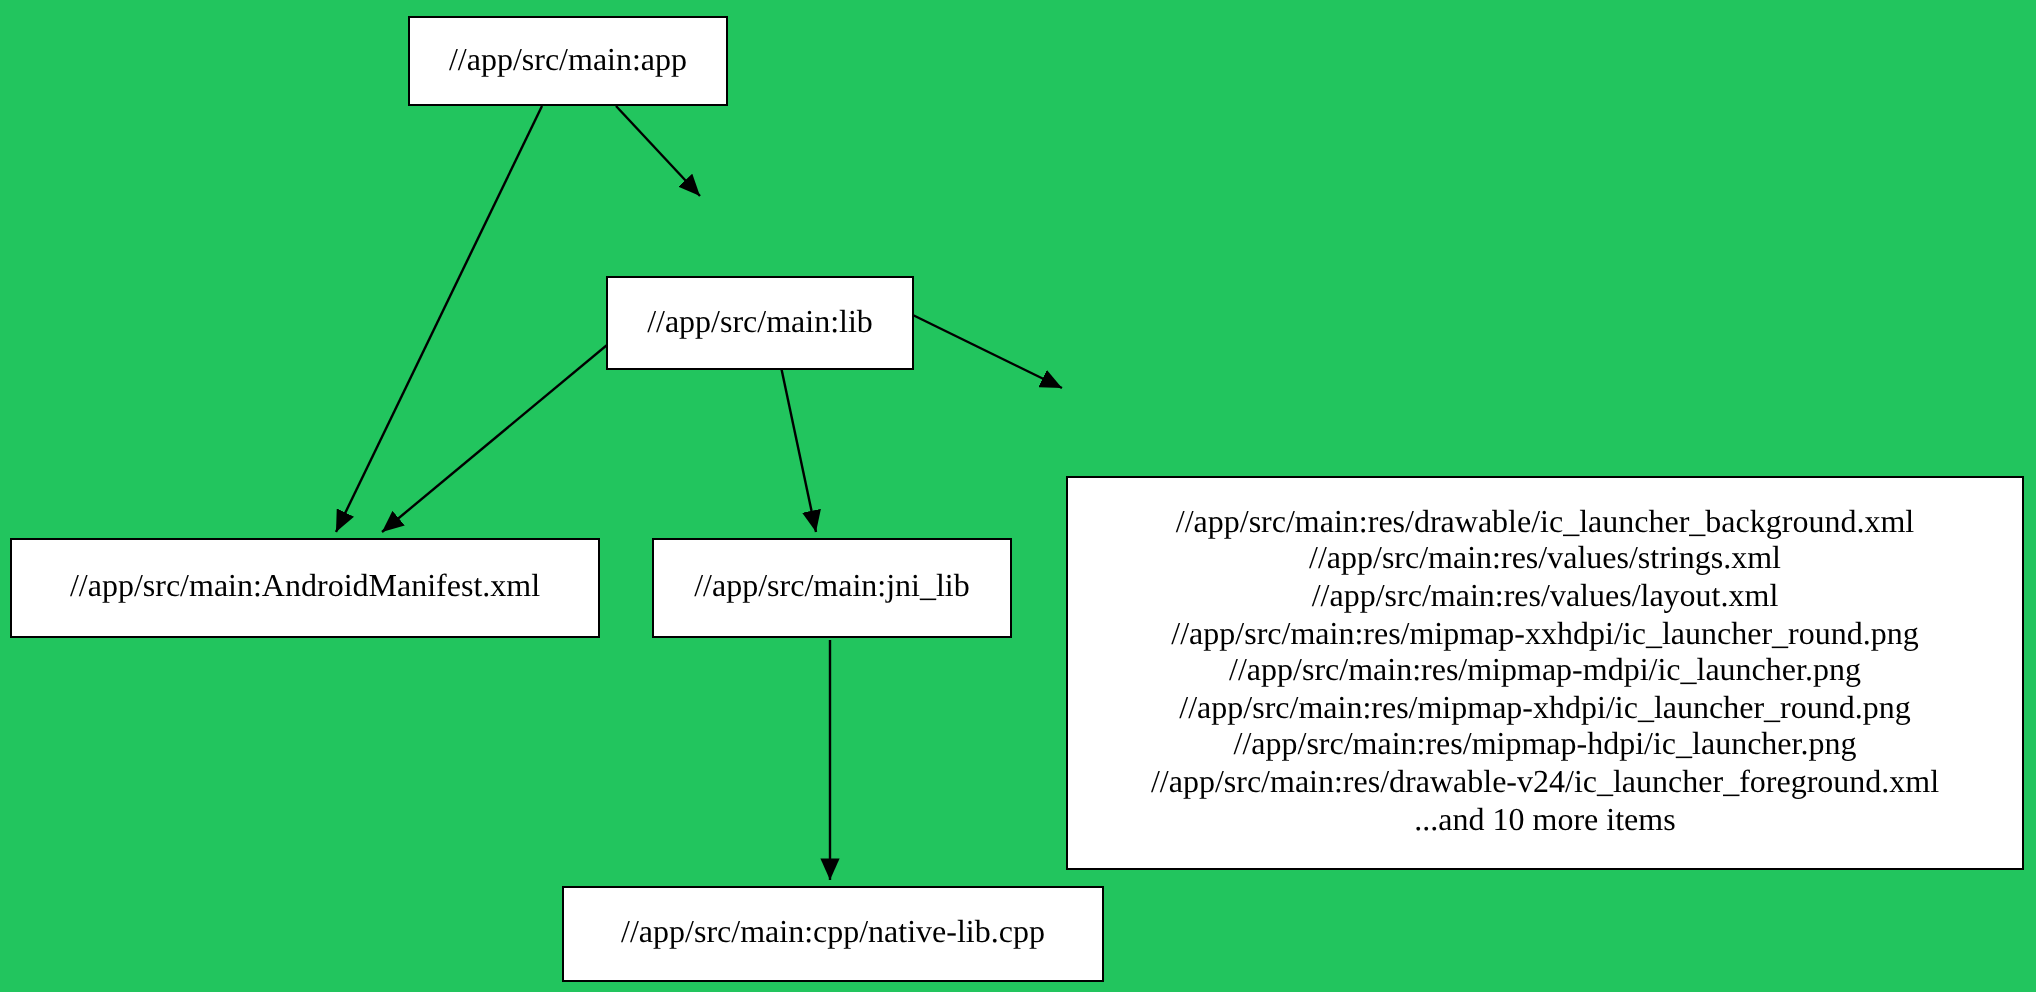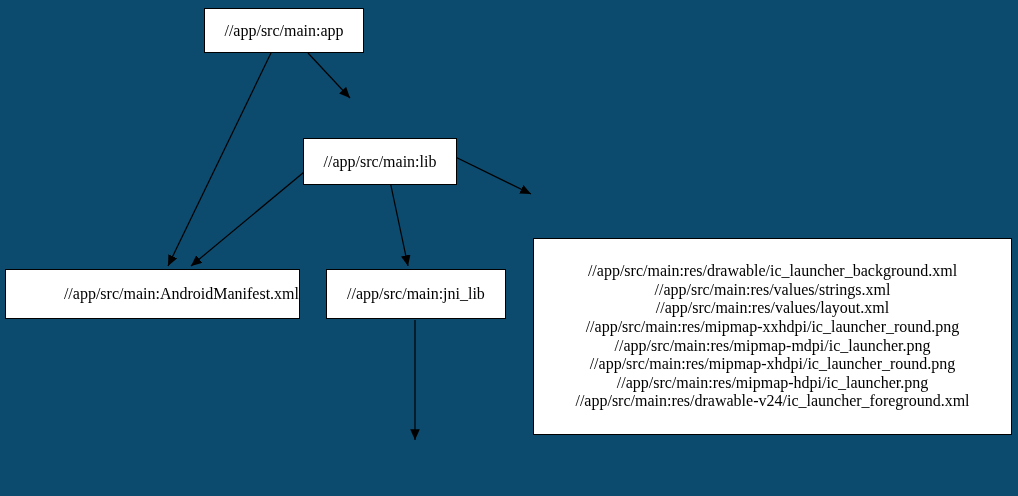--- a/index.html
+++ b/index.html
@@ -4,21 +4,21 @@
 <style>
   html, body {
     margin: 0;
     padding: 0;
     background: #ffffff;
   }
   .canvas {
     position: relative;
     width: 1018px;
     height: 496px;
-    background: #0c4a6e;
+    background: #22c55e;
     font-family: "Liberation Serif", "DejaVu Serif", serif;
     color: #000000;
     overflow: hidden;
   }
   .edges-layer {
     position: absolute;
     left: 0;
     top: 0;
     width: 1018px;
     height: 496px;
@@ -72,33 +72,37 @@
   </svg>
 
   <div class="node" style="left:204px; top:8px; width:160px; height:45px;">
     <span>//app/src/main:app</span>
   </div>
 
   <div class="node" style="left:303px; top:101px; width:154px; height:47px;margin-top:37px;">
     <span>//app/src/main:lib</span>
   </div>
 
-  <div class="node" style="left:5px; top:269px; width:295px; height:50px;justify-content:flex-end;">
+  <div class="node" style="left:5px; top:269px; width:295px; height:50px;">
     <span>//app/src/main:AndroidManifest.xml</span>
   </div>
 
   <div class="node" style="left:326px; top:269px; width:180px; height:50px;">
     <span>//app/src/main:jni_lib</span>
   </div>
 
   <div class="node node--group" style="left:533px; top:196px; width:479px; height:197px;">
     <span class="res-line">//app/src/main:res/drawable/ic_launcher_background.xml</span>
     <span class="res-line">//app/src/main:res/values/strings.xml</span>
     <span class="res-line">//app/src/main:res/values/layout.xml</span>
     <span class="res-line">//app/src/main:res/mipmap-xxhdpi/ic_launcher_round.png</span>
     <span class="res-line">//app/src/main:res/mipmap-mdpi/ic_launcher.png</span>
     <span class="res-line">//app/src/main:res/mipmap-xhdpi/ic_launcher_round.png</span>
     <span class="res-line">//app/src/main:res/mipmap-hdpi/ic_launcher.png</span>
     <span class="res-line">//app/src/main:res/drawable-v24/ic_launcher_foreground.xml</span>
+    <span class="res-line">...and 10 more items</span>
   </div>
 
+  <div class="node" style="left:281px; top:443px; width:271px; height:48px;">
+    <span>//app/src/main:cpp/native-lib.cpp</span>
+  </div>
 
 </div>
 
 </body></html>

